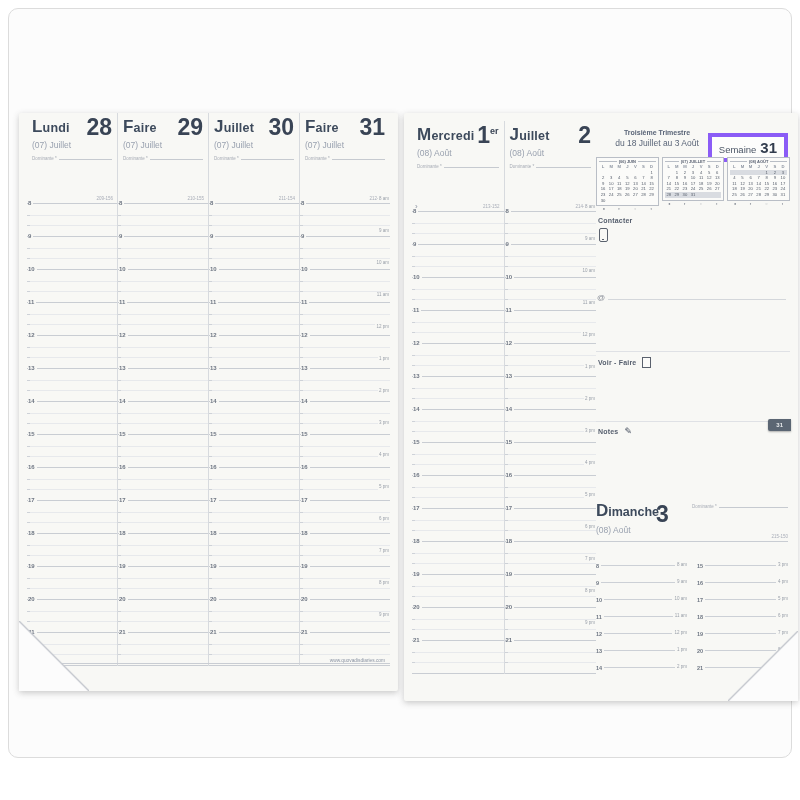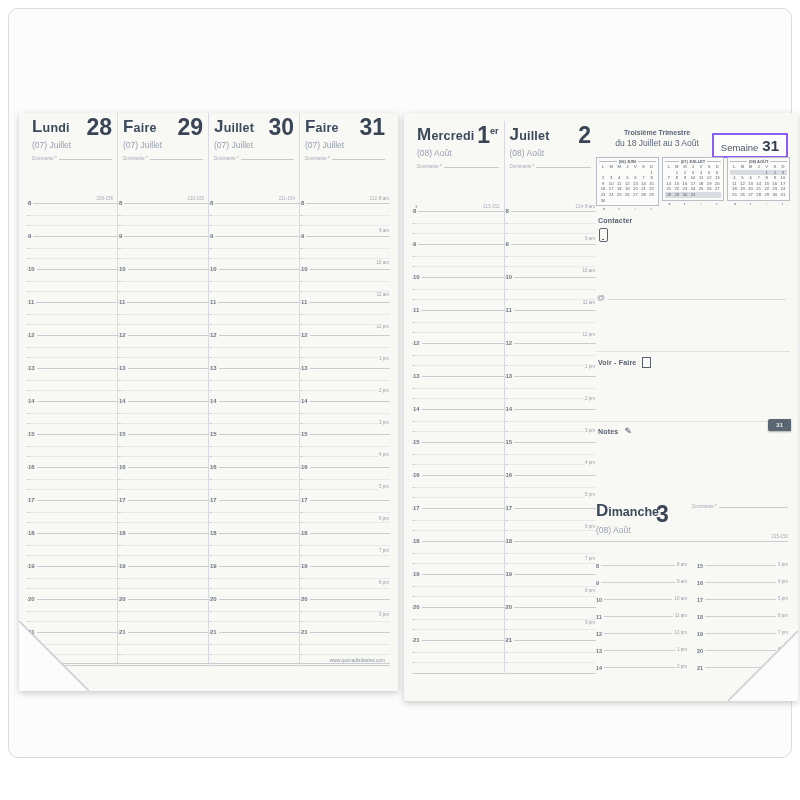--- a/index.html
+++ b/index.html
@@ -37,21 +37,21 @@
 
   
   .footer-line{position:absolute;left:8px;right:8px;top:550px;border-top:1px solid #c9cdd3;}
   .website{position:absolute;right:10px;top:545px;font-size:4.8px;color:#8a93a3;background:#f8f8f5;padding:0 3px;z-index:3;}
 
   
   .panel{position:absolute;left:192px;top:8px;right:8px;bottom:8px;}
   .trimester{position:absolute;left:0;top:8px;width:122px;text-align:center;color:#5a6578;}
   .trimester .tri-title{font-size:7px;font-weight:700;}
   .trimester .tri-range{font-size:8.5px;margin-top:2px;}
-  .semaine-box{position:absolute;top:12px;right:2px;border:2px solid #8b5cf6;background:#fdfdfc;padding:2px 7px;display:flex;align-items:baseline;gap:4px;}
+  .semaine-box{position:absolute;top:12px;right:2px;border:4px solid #8b5cf6;background:#fdfdfc;padding:2px 7px;display:flex;align-items:baseline;gap:4px;}
   .semaine-box .sem-word{font-size:9.5px;color:#4a5565;}
   .semaine-box .sem-num{font-size:15px;font-weight:700;color:#323d4e;}
 
   .minicals{position:absolute;left:0;right:0;top:36px;display:flex;gap:3px;}
   .minical-wrap{flex:1;}
   .minical{border:1px solid #b9bec6;background:#fbfbf9;padding:1px 2px 2px 2px;}
   .mc-title{display:flex;align-items:center;gap:2px;}
   .mc-title .mc-rule{flex:1;border-top:1px solid #b9bec6;}
   .mc-title .mc-name{font-size:4px;font-weight:700;color:#5a6272;white-space:nowrap;}
   .mc-row{display:flex;}

